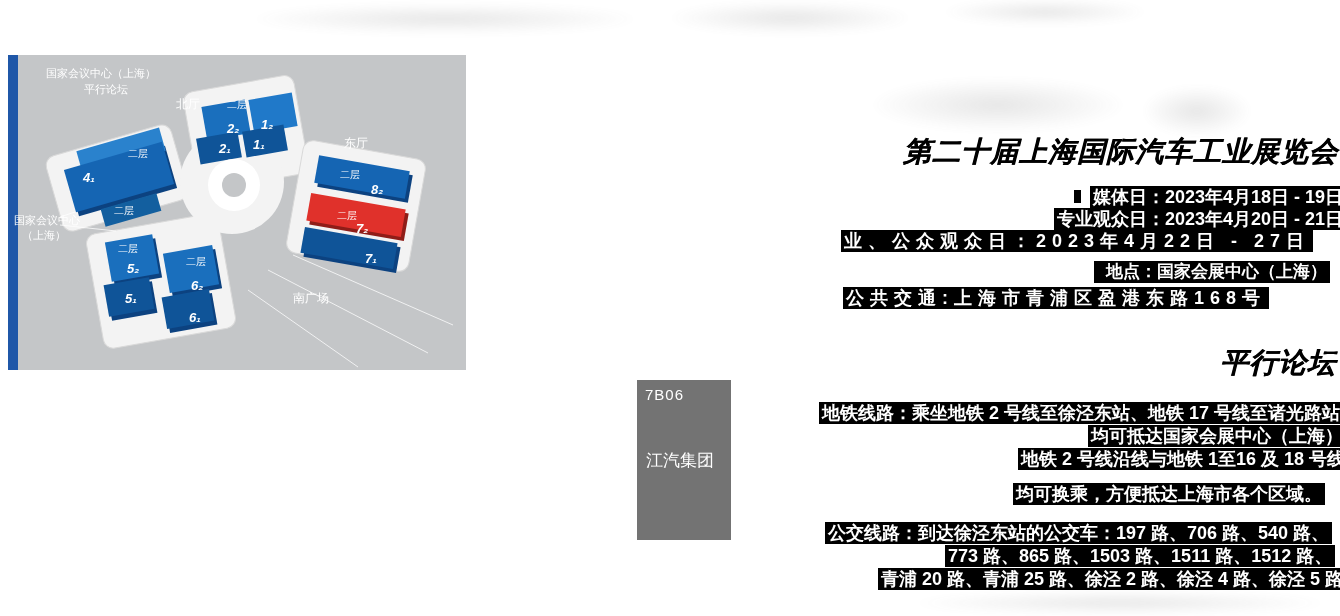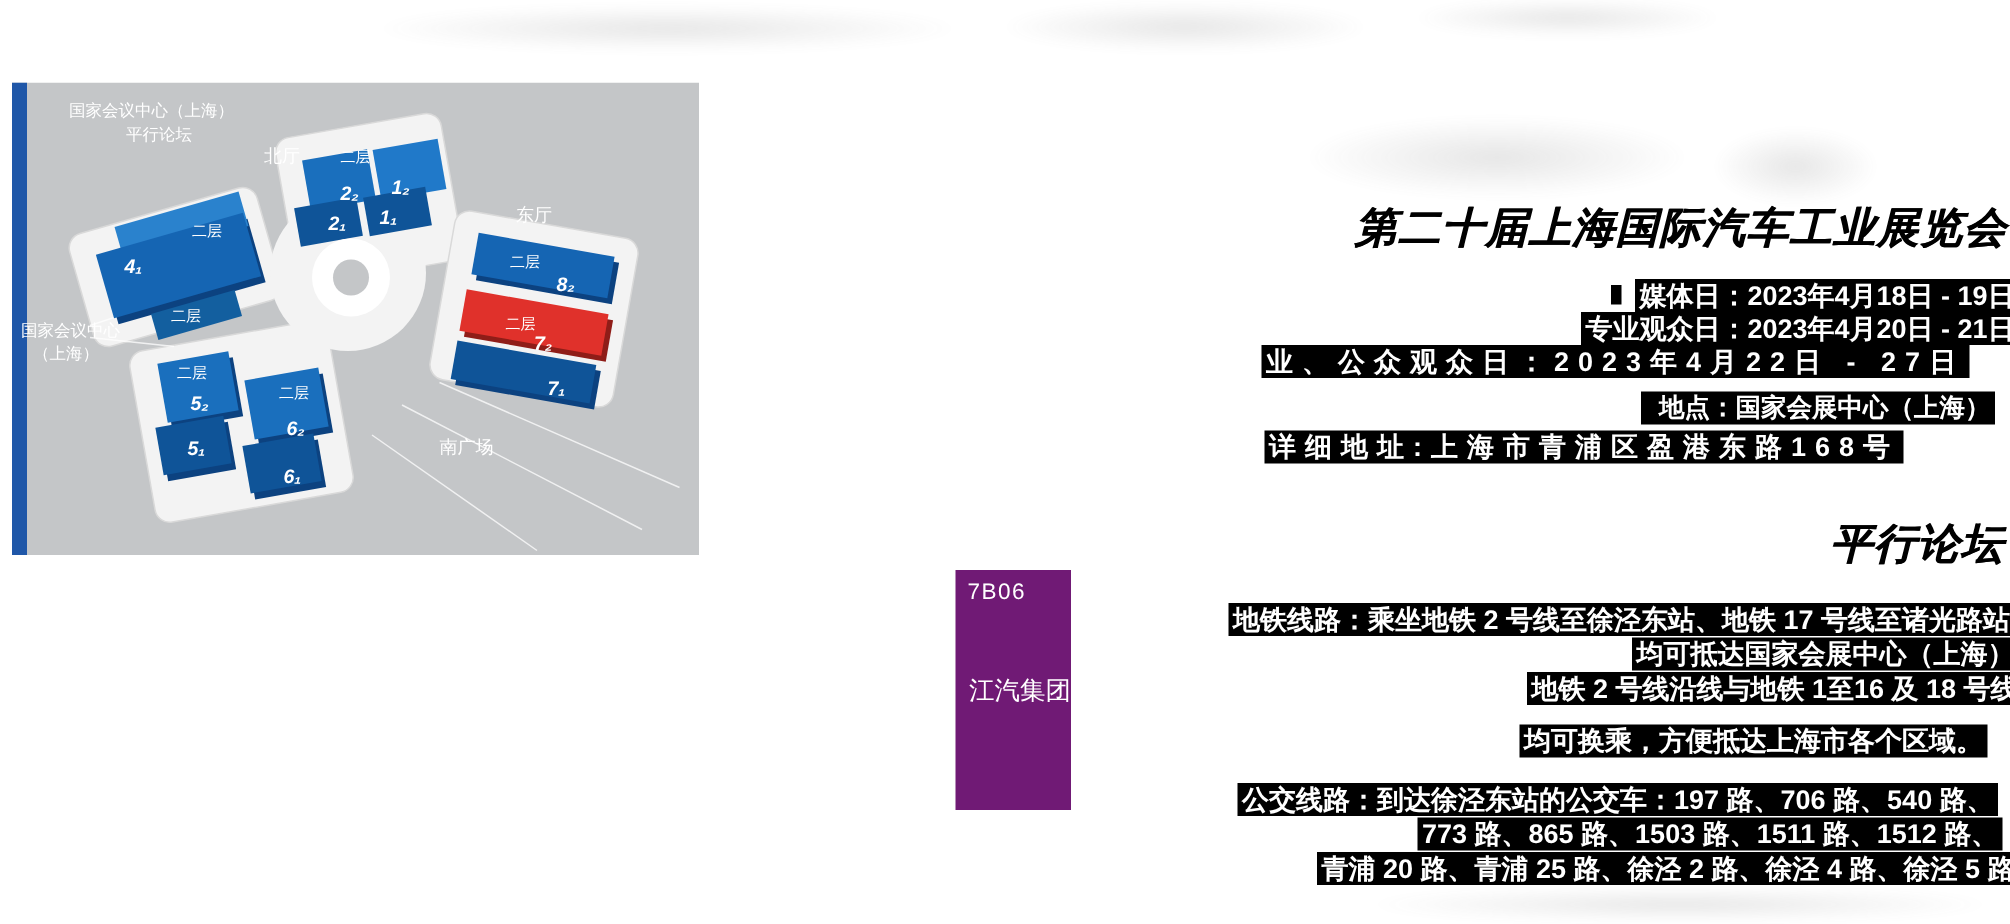--- a/index.html
+++ b/index.html
@@ -7,22 +7,22 @@
   body {
     position:relative; overflow:hidden; background:#ffffff;
     font-family:"Liberation Sans", sans-serif;
   }
 
   
   #map { position:absolute; left:8px; top:55px; width:458px; height:315px;border-radius:24px; }
 
   
   #booth {
-    position:absolute; left:637px; top:380px; width:77px; height:160px;
-    background:#701a75; color:#ffffff;
+    position:absolute; left:637px; top:380px; width:94px; height:160px;
+    background:#737373; color:#ffffff;
   }
   #booth .booth-no   { margin:6px 0 0 8px;  font-size:15px; letter-spacing:1px; }
   #booth .booth-name { margin:46px 0 0 9px; font-size:17px; }
 
   
   .big-heading {
     position:absolute; white-space:nowrap; color:#000;
     font-size:28px; font-weight:900; font-style:italic; letter-spacing:1px;
     text-shadow:0.5px 0 #000;
   }
@@ -165,21 +165,21 @@
   <div class="booth-name">江汽集团</div>
 </div>
 
 <div class="big-heading" id="t-title">第二十届上海国际汽车工业展览会</div>
 
 <div id="frag-dot"></div>
 <div class="bar" id="bar-d1">媒体日：2023年4月18日 - 19日</div>
 <div class="bar" id="bar-d2">专业观众日：2023年4月20日 - 21日</div>
 <div class="bar" id="bar-d3">业、公众观众日：2023年4月22日 - 27日</div>
 <div class="bar" id="bar-loc">地点：国家会展中心（上海）</div>
-<div class="bar" id="bar-addr">详细地址:上海市青浦区盈港东路168号</div>
+<div class="bar" id="bar-addr">公共交通:上海市青浦区盈港东路168号</div>
 
 <div class="big-heading" id="t-transit">平行论坛</div>
 <div class="bar" id="bar-m1">地铁线路：乘坐地铁 2 号线至徐泾东站、地铁 17 号线至诸光路站，</div>
 <div class="bar" id="bar-m2">均可抵达国家会展中心（上海）。</div>
 <div class="bar" id="bar-m3">地铁 2 号线沿线与地铁 1至16 及 18 号线</div>
 <div class="bar" id="bar-m4">均可换乘，方便抵达上海市各个区域。</div>
 <div class="bar" id="bar-b1">公交线路：到达徐泾东站的公交车：197 路、706 路、540 路、</div>
 <div class="bar" id="bar-b2">773 路、865 路、1503 路、1511 路、1512 路、</div>
 <div class="bar" id="bar-b3">青浦 20 路、青浦 25 路、徐泾 2 路、徐泾 4 路、徐泾 5 路</div>
 

